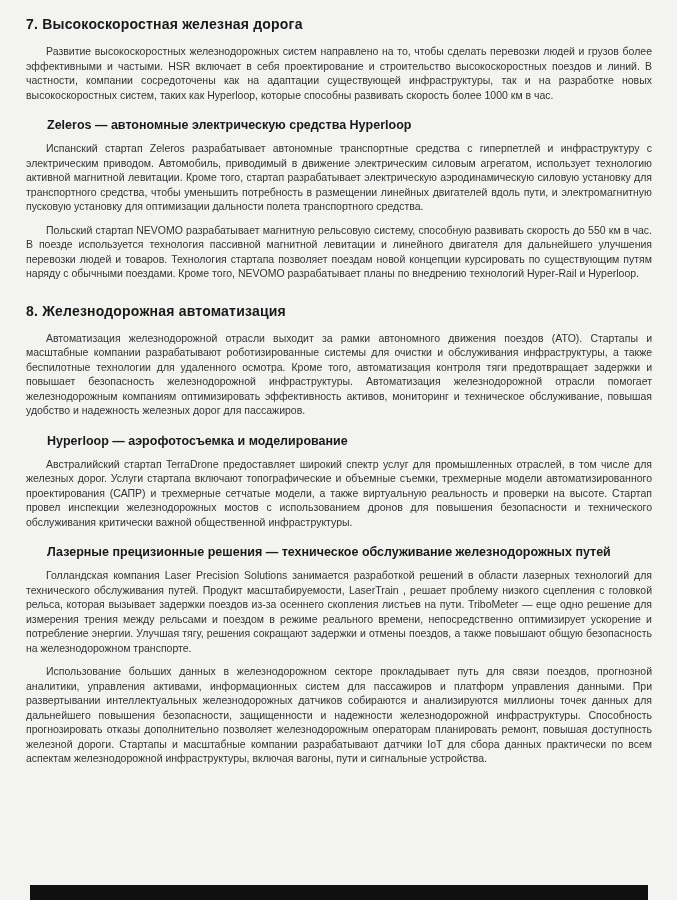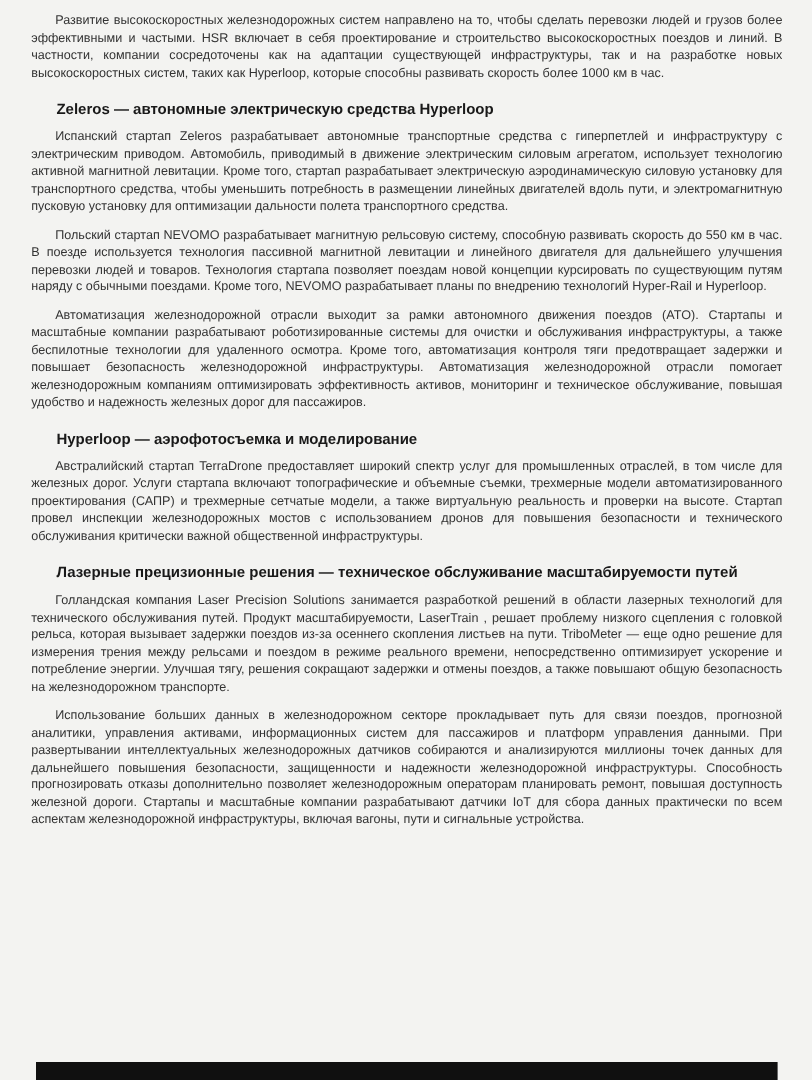--- a/index.html
+++ b/index.html
@@ -40,31 +40,33 @@
     right: 29px;
     bottom: 0;
     height: 15px;
     background: var(--bar, #101010);
   }
 </style>
 </head>
 <body>
 
 <main class="doc">
+  <h2 class="h2 first">7. Высокоскоростная железная дорога</h2>
   <p class="para">Развитие высокоскоростных железнодорожных систем направлено на то, чтобы сделать перевозки людей и грузов более эффективными и частыми. HSR включает в себя проектирование и строительство высокоскоростных поездов и линий. В частности, компании сосредоточены как на адаптации существующей инфраструктуры, так и на разработке новых высокоскоростных систем, таких как Hyperloop, которые способны развивать скорость более 1000 км в час.</p>
 
   <h3 class="h3">Zeleros — автономные электрическую средства Hyperloop</h3>
   <p class="para">Испанский стартап Zeleros разрабатывает автономные транспортные средства с гиперпетлей и инфраструктуру с электрическим приводом. Автомобиль, приводимый в движение электрическим силовым агрегатом, использует технологию активной магнитной левитации. Кроме того, стартап разрабатывает электрическую аэродинамическую силовую установку для транспортного средства, чтобы уменьшить потребность в размещении линейных двигателей вдоль пути, и электромагнитную пусковую установку для оптимизации дальности полета транспортного средства.</p>
 
   <p class="para">Польский стартап NEVOMO разрабатывает магнитную рельсовую систему, способную развивать скорость до 550 км в час. В поезде используется технология пассивной магнитной левитации и линейного двигателя для дальнейшего улучшения перевозки людей и товаров. Технология стартапа позволяет поездам новой концепции курсировать по существующим путям наряду с обычными поездами. Кроме того, NEVOMO разрабатывает планы по внедрению технологий Hyper-Rail и Hyperloop.</p>
 
+  <h2 class="h2">8. Железнодорожная автоматизация</h2>
   <p class="para">Автоматизация железнодорожной отрасли выходит за рамки автономного движения поездов (ATO). Стартапы и масштабные компании разрабатывают роботизированные системы для очистки и обслуживания инфраструктуры, а также беспилотные технологии для удаленного осмотра. Кроме того, автоматизация контроля тяги предотвращает задержки и повышает безопасность железнодорожной инфраструктуры. Автоматизация железнодорожной отрасли помогает железнодорожным компаниям оптимизировать эффективность активов, мониторинг и техническое обслуживание, повышая удобство и надежность железных дорог для пассажиров.</p>
 
   <h3 class="h3">Hyperloop — аэрофотосъемка и моделирование</h3>
   <p class="para">Австралийский стартап TerraDrone предоставляет широкий спектр услуг для промышленных отраслей, в том числе для железных дорог. Услуги стартапа включают топографические и объемные съемки, трехмерные модели автоматизированного проектирования (САПР) и трехмерные сетчатые модели, а также виртуальную реальность и проверки на высоте. Стартап провел инспекции железнодорожных мостов с использованием дронов для повышения безопасности и технического обслуживания критически важной общественной инфраструктуры.</p>
 
-  <h3 class="h3">Лазерные прецизионные решения — техническое обслуживание масштабируемости путей</h3>
+  <h3 class="h3">Лазерные прецизионные решения — техническое обслуживание железнодорожных путей</h3>
   <p class="para">Голландская компания Laser Precision Solutions занимается разработкой решений в области лазерных технологий для технического обслуживания путей. Продукт масштабируемости, LaserTrain , решает проблему низкого сцепления с головкой рельса, которая вызывает задержки поездов из-за осеннего скопления листьев на пути. TriboMeter — еще одно решение для измерения трения между рельсами и поездом в режиме реального времени, непосредственно оптимизирует ускорение и потребление энергии. Улучшая тягу, решения сокращают задержки и отмены поездов, а также повышают общую безопасность на железнодорожном транспорте.</p>
 
   <p class="para">Использование больших данных в железнодорожном секторе прокладывает путь для связи поездов, прогнозной аналитики, управления активами, информационных систем для пассажиров и платформ управления данными. При развертывании интеллектуальных железнодорожных датчиков собираются и анализируются миллионы точек данных для дальнейшего повышения безопасности, защищенности и надежности железнодорожной инфраструктуры. Способность прогнозировать отказы дополнительно позволяет железнодорожным операторам планировать ремонт, повышая доступность железной дороги. Стартапы и масштабные компании разрабатывают датчики IoT для сбора данных практически по всем аспектам железнодорожной инфраструктуры, включая вагоны, пути и сигнальные устройства.</p>
 </main>
 
 <div class="bottom-bar"></div>
 
 </body></html>

